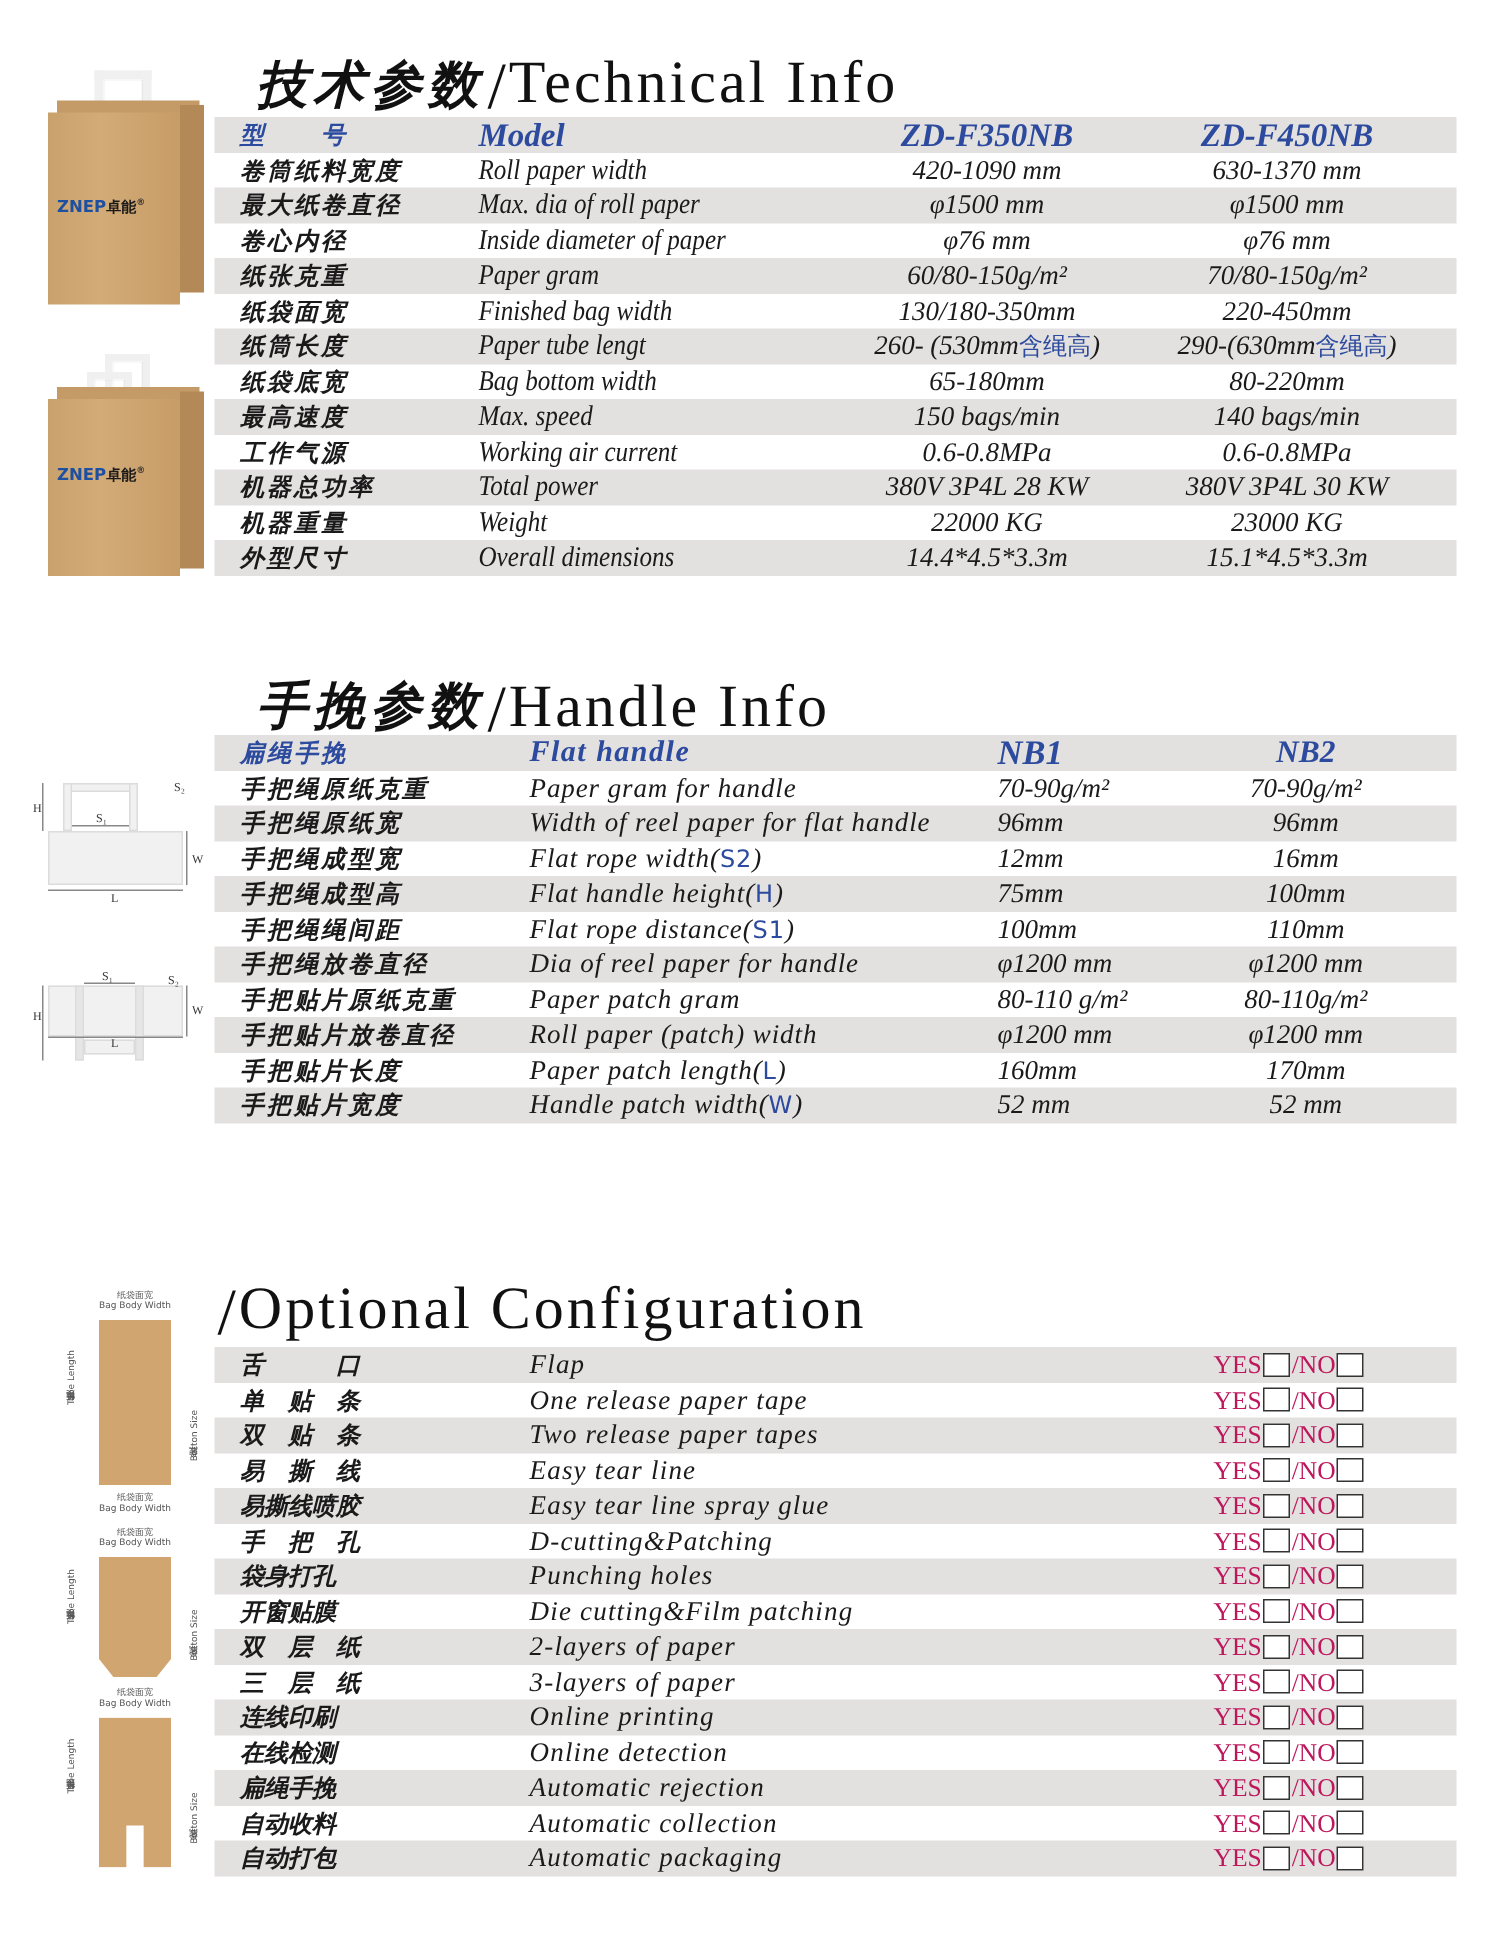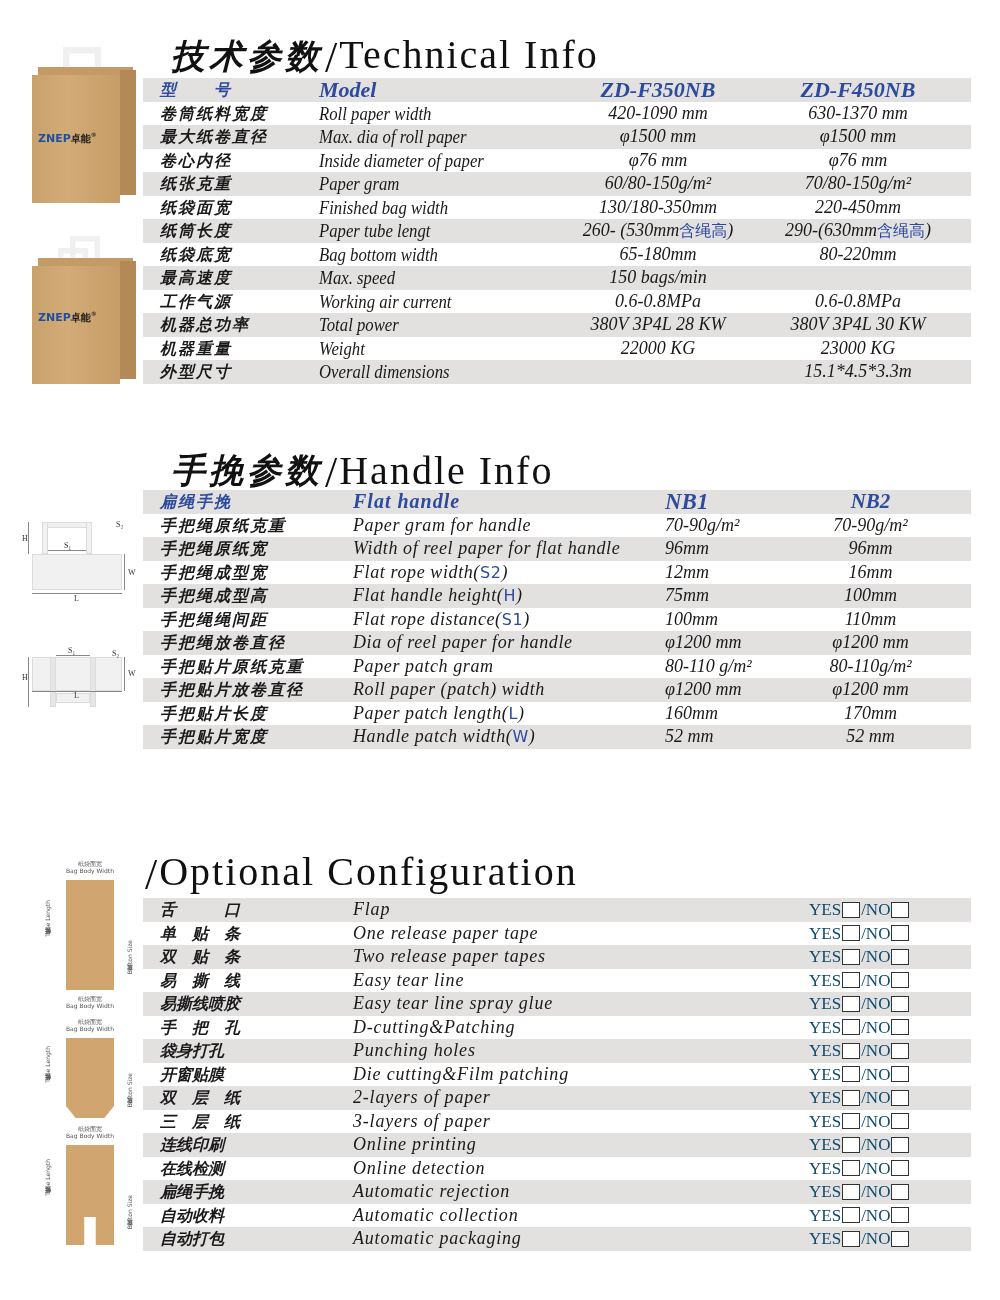--- a/index.html
+++ b/index.html
@@ -32,21 +32,21 @@
     #tech .hdr.en-cell, #tech .hdr.val-cell { font-size: 22px; transform: none; }
 
     
     #handle .en-cell { left: 210px; font-size: 18px; letter-spacing: 0.6px; }
     #handle .c1 { left: 522px; text-align: left; }
     #handle .c2 { left: 630px; width: 195px; }
 
     
     #opts .en-cell { left: 210px; font-size: 18px; letter-spacing: 0.8px; }
     #opts .zh-cell { letter-spacing: 0; }
-    #opts .yn { left: 666px; font-family: "Liberation Serif", serif; font-size: 17px; color: #0c4a6e; display: flex; align-items: center; }
+    #opts .yn { left: 666px; font-family: "Liberation Serif", serif; font-size: 17px; color: #be185d; display: flex; align-items: center; }
     .chk { display: inline-block; width: 18px; height: 16px; border: 1.5px solid #333; margin: 0 1px; background: #fff; }
 
     
     .bag { position: absolute; background: linear-gradient(90deg, #c9a16d 0%, #d2ab77 40%, #c79c66 100%); }
     .bag-side { position: absolute; background: #b38a57; }
     .bag-logo { position: absolute; font-family: "DejaVu Sans", sans-serif; font-weight: bold; font-size: 11px; color: #1d4fa3; white-space: nowrap; }
     .bag-logo .zh { color: #1a1a1a; font-size: 10px; }
     .handle-loop { position: absolute; border: 5px solid #f0f0f0; border-bottom: none; background: transparent; box-shadow: 0 0 1px #bbb inset; }
 
     .diagram { position: absolute; font-family: "Liberation Serif", serif; font-size: 8px; color: #333; }
@@ -135,20 +135,21 @@
   <div class="row">
     <span class="cell zh-cell">纸袋底宽</span>
     <span class="cell en-cell">Bag bottom width</span>
     <span class="cell val-cell c1">65-180mm</span>
     <span class="cell val-cell c2">80-220mm</span>
   </div>
   <div class="row striped">
     <span class="cell zh-cell">最高速度</span>
     <span class="cell en-cell">Max. speed</span>
     <span class="cell val-cell c1">150 bags/min</span>
+    <span class="cell val-cell c2">140 bags/min</span>
   </div>
   <div class="row">
     <span class="cell zh-cell">工作气源</span>
     <span class="cell en-cell">Working air current</span>
     <span class="cell val-cell c1">0.6-0.8MPa</span>
     <span class="cell val-cell c2">0.6-0.8MPa</span>
   </div>
   <div class="row striped">
     <span class="cell zh-cell">机器总功率</span>
     <span class="cell en-cell">Total power</span>
@@ -157,20 +158,21 @@
   </div>
   <div class="row">
     <span class="cell zh-cell">机器重量</span>
     <span class="cell en-cell">Weight</span>
     <span class="cell val-cell c1">22000 KG</span>
     <span class="cell val-cell c2">23000 KG</span>
   </div>
   <div class="row striped">
     <span class="cell zh-cell">外型尺寸</span>
     <span class="cell en-cell">Overall dimensions</span>
+    <span class="cell val-cell c1">14.4*4.5*3.3m</span>
     <span class="cell val-cell c2">15.1*4.5*3.3m</span>
   </div>
 </div>
 
 <div class="section-title" style="top:443px;align-items:flex-end;">
   <span class="zh">手挽参数</span>
   <span class="slash">/</span>
   <span class="en">Handle Info</span>
 </div>
 

